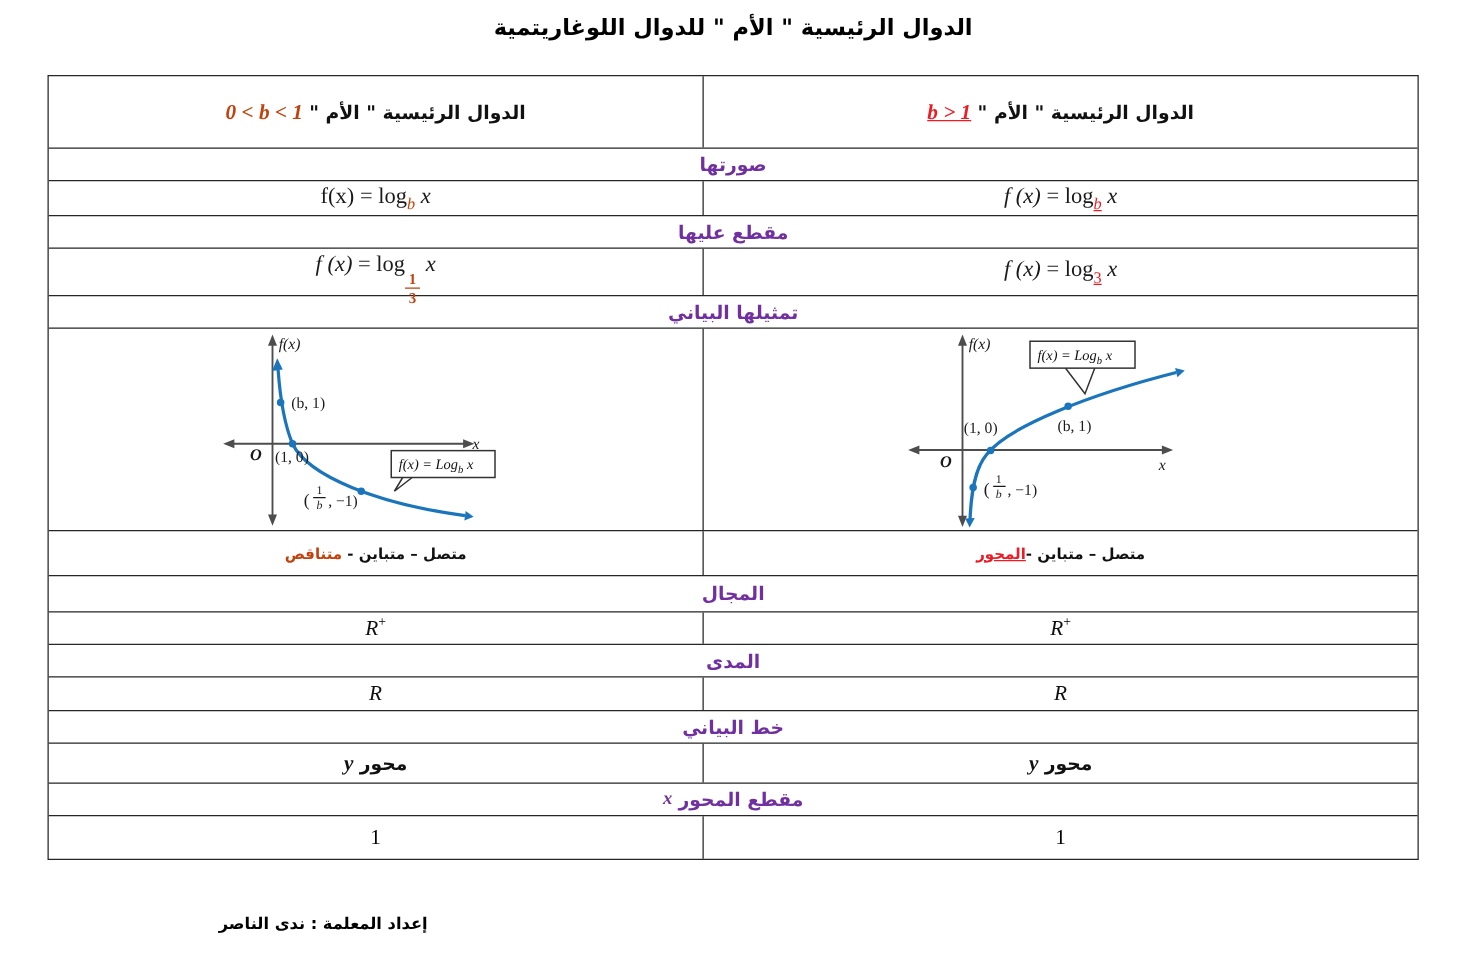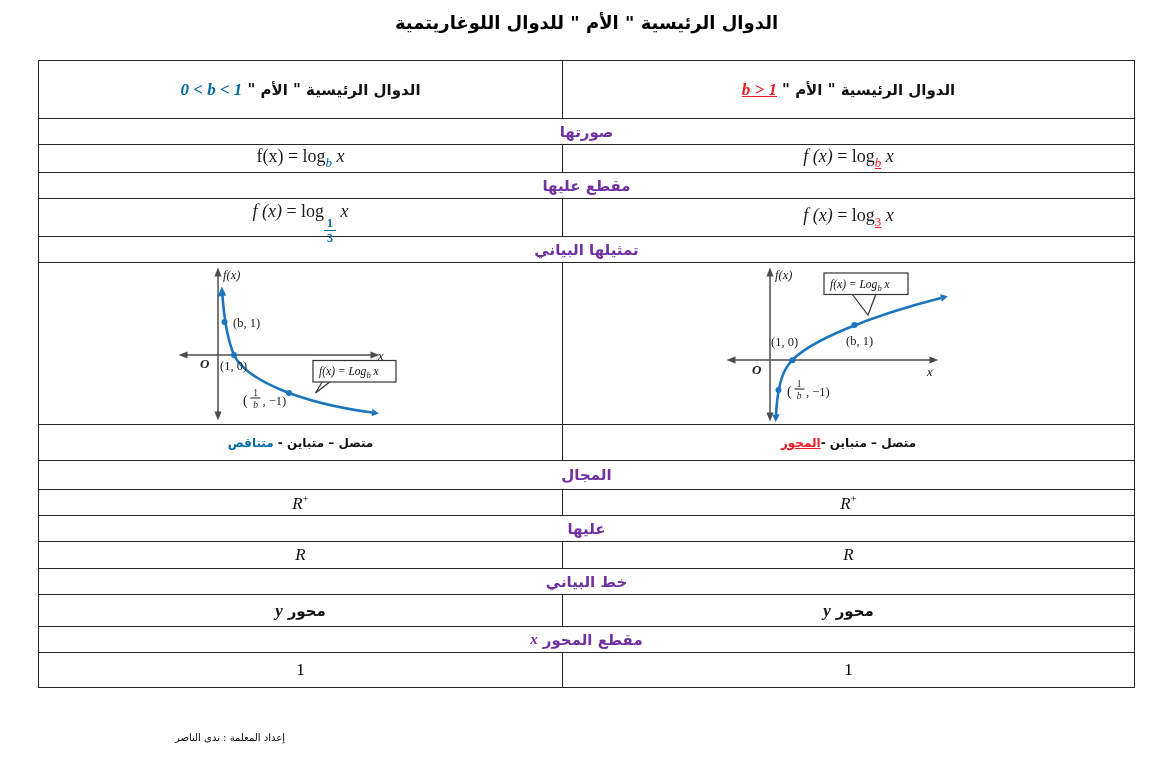--- a/index.html
+++ b/index.html
@@ -9,31 +9,31 @@
   .row{display:flex;border-bottom:1px solid #262626;box-sizing:border-box;}
   .row:last-child{border-bottom:none;}
   .cell{box-sizing:border-box;display:flex;align-items:center;justify-content:center;}
   .cell.cleft{width:524px;border-right:1px solid #262626;}
   .cell.cright{flex:1;}
   .lblrow{display:flex;align-items:center;justify-content:center;direction:rtl;color:#7030A0;font-weight:bold;font-size:15px;border-bottom:1px solid #262626;box-sizing:border-box;}
   .ar{font-size:15px;font-weight:bold;color:#111;}
   .math{font-family:"Liberation Serif","DejaVu Serif",serif;}
   .it{font-style:italic;}
   .cond{font-family:"Liberation Serif","DejaVu Serif",serif;font-style:italic;font-size:17px;font-weight:bold;}
-  .green{color:#0369a1;}
+  .green{color:#c2410c;}
   .red{color:#ED1C24;text-decoration:underline;}
   .formula{font-family:"Liberation Serif","DejaVu Serif",serif;font-size:18px;color:#1a1a1a;direction:ltr;}
   .sub{font-size:13px;vertical-align:-5px;}
   .bigfrac{display:inline-flex;flex-direction:column;align-items:center;font-size:12px;line-height:1.05;transform:translateY(10px);font-weight:bold;font-family:"Liberation Serif",serif;}
   .bigfrac .den{border-top:1.2px solid currentColor;padding:1px 3px 0;}
   .props{direction:rtl;font-size:12px;font-weight:bold;color:#111;}
   .mval{font-family:"Liberation Serif","DejaVu Serif",serif;font-style:italic;font-size:17px;color:#111;}
   .supr{font-size:11px;vertical-align:7px;font-style:normal;font-family:"Liberation Serif",serif;}
   .axisword{direction:rtl;font-size:15px;font-weight:bold;color:#111;display:flex;align-items:center;gap:5px;}
-  .footer{position:absolute;left:175px;top:732px;direction:rtl;font-size:10px;font-weight:normal;color:#000;}
+  .footer{position:absolute;left:175px;top:732px;direction:rtl;font-size:13px;font-weight:bold;color:#000;}
   
   .glabel{font-family:"Liberation Serif","DejaVu Serif",serif;font-size:12.5px;fill:#1a1a1a;}
   .gbig{font-size:14px;}
   .gsmall{font-size:9.5px;}
   .gbold{font-weight:bold;}
   .gcallout{font-family:"Liberation Serif","DejaVu Serif",serif;font-size:11.5px;fill:#111;font-style:italic;}
 </style>
 </head>
 <body>
 
@@ -194,21 +194,21 @@
     <div class="lblrow" style="height:29px">المجال</div>
     <div class="row" style="height:26px">
       <div class="cell cleft">
         <span><span class="mval">R</span><span class="supr">+</span></span>
       </div>
       <div class="cell cright">
         <span><span class="mval">R</span><span class="supr">+</span></span>
       </div>
     </div>
 
-    <div class="lblrow" style="height:26px">عليها</div>
+    <div class="lblrow" style="height:26px">المدى</div>
     <div class="row" style="height:27px">
       <div class="cell cleft">
           <span class="mval">R</span>
         </div>
       <div class="cell cright">
           <span class="mval">R</span>
         </div>
     </div>
 
     <div class="lblrow" style="height:26px">خط البياني</div>

